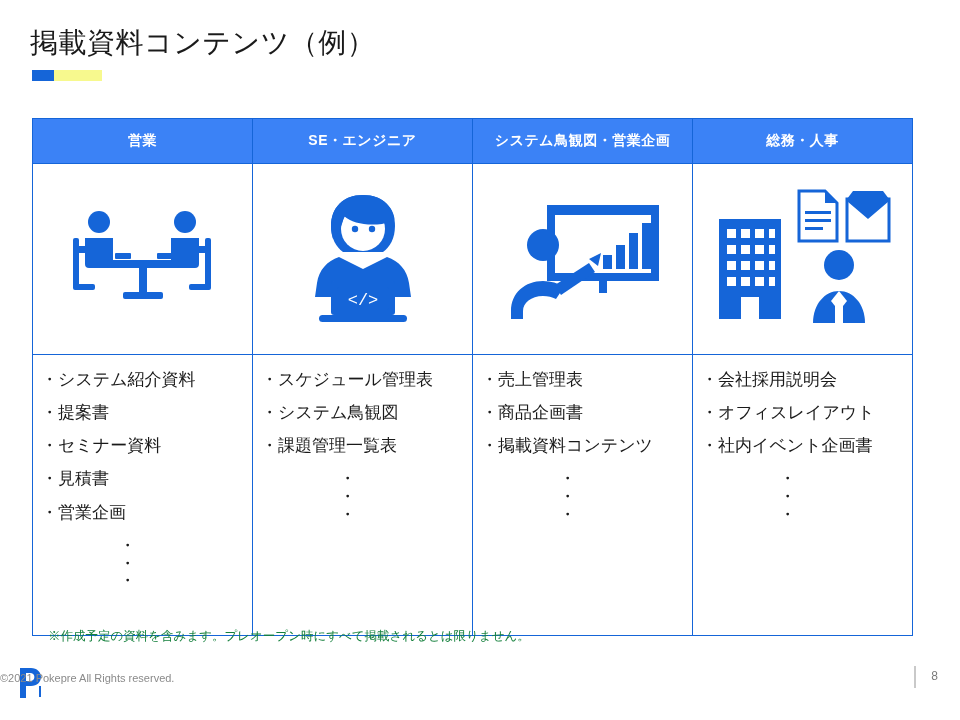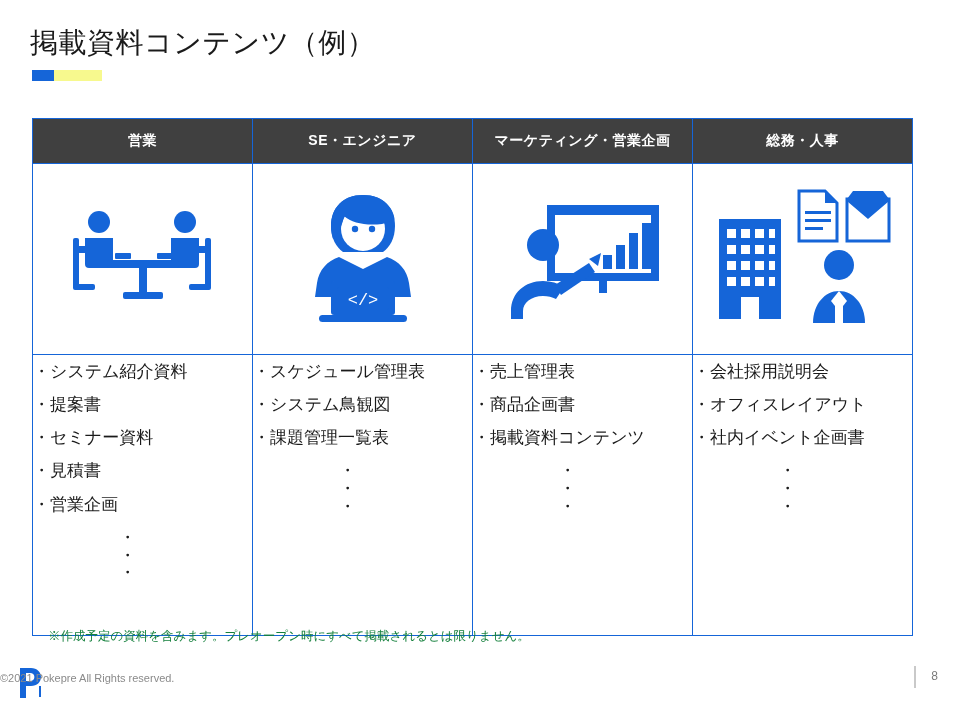--- a/index.html
+++ b/index.html
@@ -52,21 +52,21 @@
     left: 32px;
     top: 118px;
     width: 880px;
     border-collapse: collapse;
     table-layout: fixed;
   }
   .content-table col {
     width: 220px;
   }
   .content-table th {
-    background: #404040;
+    background: #3b82f6;
     color: #ffffff;
     font-size: 14px;
     font-weight: bold;
     height: 42px;
     border: 1px solid #1565d8;
     text-align: center;
     vertical-align: middle;
     letter-spacing: 0.5px;
   }
   .content-table td {
@@ -84,21 +84,21 @@
     align-items: center;
     justify-content: center;
     height: 190px;
   }
   .list-cell {
     height: 280px;
     padding: 16px 10px 10px 14px;
   }
   .list {
     list-style: none;
-    margin: 0;
+    margin: 8px;
     padding: 0;
   }
   .list li {
     font-size: 17px;
     line-height: 1.95;
     color: #1a1a1a;
     white-space: nowrap;
   }
   .dots {
     text-align: center;
@@ -172,21 +172,21 @@
   <colgroup>
       <col>
       <col>
       <col>
       <col>
     </colgroup>
   <thead>
     <tr>
       <th>営業</th>
       <th>SE・エンジニア</th>
-      <th>マーケティング・営業企画</th>
+      <th>システム鳥観図・営業企画</th>
       <th>総務・人事</th>
     </tr>
   </thead>
   <tbody>
     <tr>
 
       <td class="icon-cell">
         <div class="icon-wrap">
           <svg width="160" height="110" viewBox="0 0 160 110" aria-hidden="true">
             <g fill="#1565d8">

